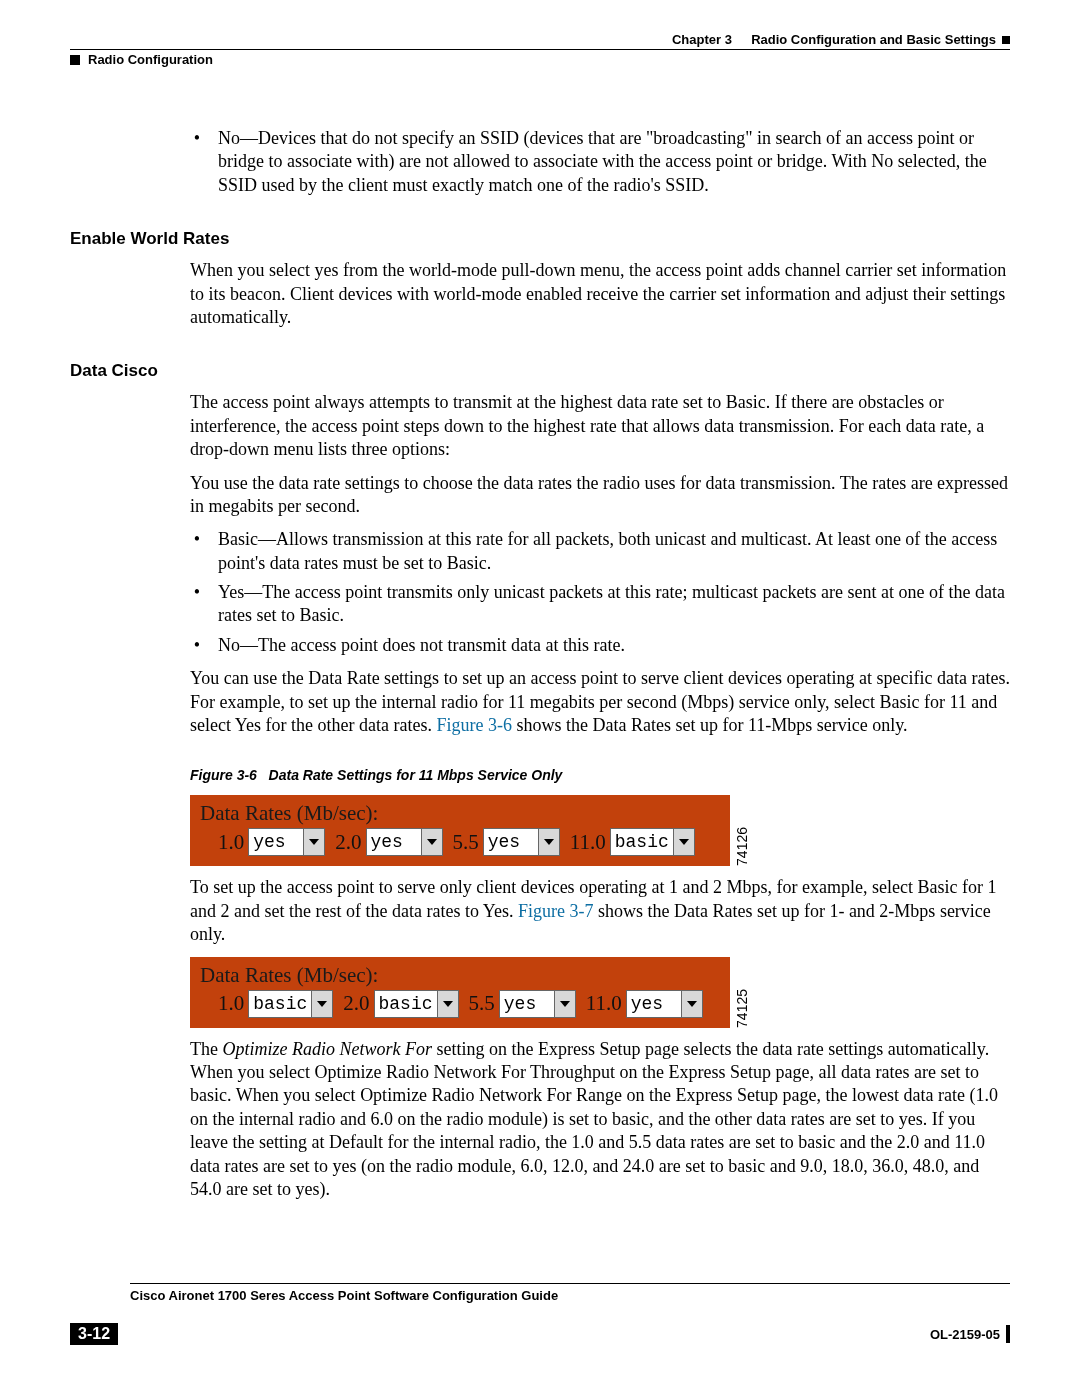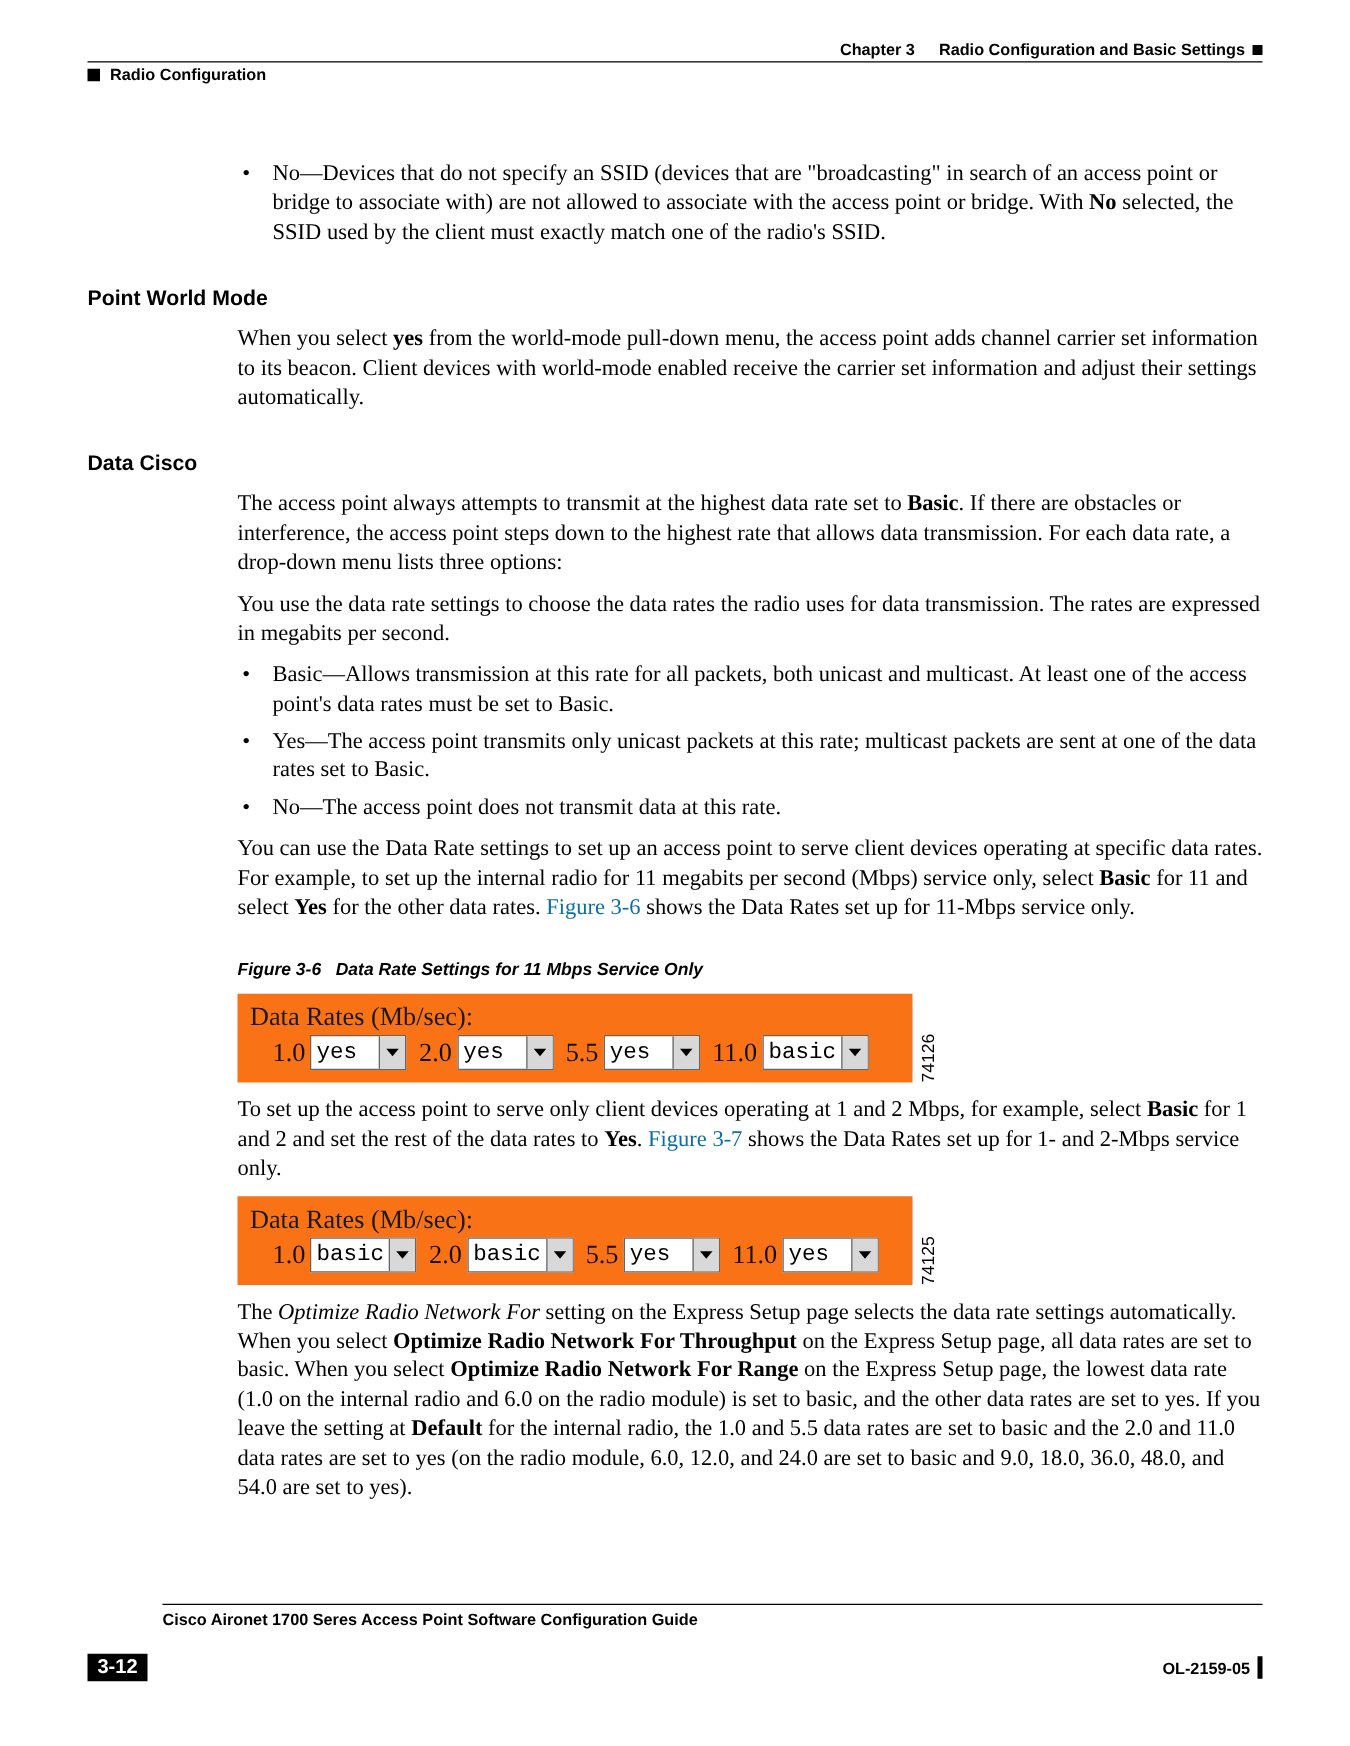--- a/index.html
+++ b/index.html
@@ -85,21 +85,21 @@
     margin-bottom: 12px;
   }
   
   .datarate-wrap {
     display:flex;
     align-items:stretch;
     gap:4px;
     margin-bottom: 10px;
   }
   .datarate {
-    background: #f97316;
+    background: #c2410c;
     padding: 6px 10px 10px 10px;
     font-family: "Times New Roman", Times, serif;
     font-size: 22px;
     color:#1a1a1a;
     width: 540px;
     box-sizing: border-box;
   }
   .datarate .title {
     font-size: 21px;
     margin-bottom: 2px;
@@ -186,21 +186,21 @@
   }
   .docnum {
     font-family: Arial, Helvetica, sans-serif;
     font-weight:bold;
     font-size:13px;
     display:flex;
     align-items:center;
     gap:6px;
   }
   .docnum .bar { width:4px;height:18px;background:#000;}
-  b { font-weight:bold; }
+  b { font-weight:normal; }
   i { font-style:italic; }
 </style>
 </head>
 <body>
 
 <div class="page">
 
   <div class="header-top">
     <span>Chapter 3</span>
     <span>&nbsp;&nbsp;</span>
@@ -217,21 +217,21 @@
 
     <div style="height:60px"></div>
 
     <div class="bullet">
       <div class="dot">•</div>
       <div class="txt">
         <span>No—Devices that do not specify an SSID (devices that are "broadcasting" in search of an access point or bridge to associate with) are not allowed to associate with the access point or bridge. With </span><b>No</b><span> selected, the SSID used by the client must exactly match one of the radio's SSID.</span>
       </div>
     </div>
 
-    <div class="sidehead">Point World Mode</div>
+    <div class="sidehead">Enable World Rates</div>
     <p class="body">
       <span>When you select </span><b>yes</b><span> from the world-mode pull-down menu, the access point adds channel carrier set information to its beacon. Client devices with world-mode enabled receive the carrier set information and adjust their settings automatically.</span>
     </p>
 
     <div class="sidehead">Data Cisco</div>
 
     <p class="body">
       <span>The access point always attempts to transmit at the highest data rate set to </span><b>Basic</b><span>. If there are obstacles or interference, the access point steps down to the highest rate that allows data transmission. For each data rate, a drop-down menu lists three options:</span>
     </p>
 

